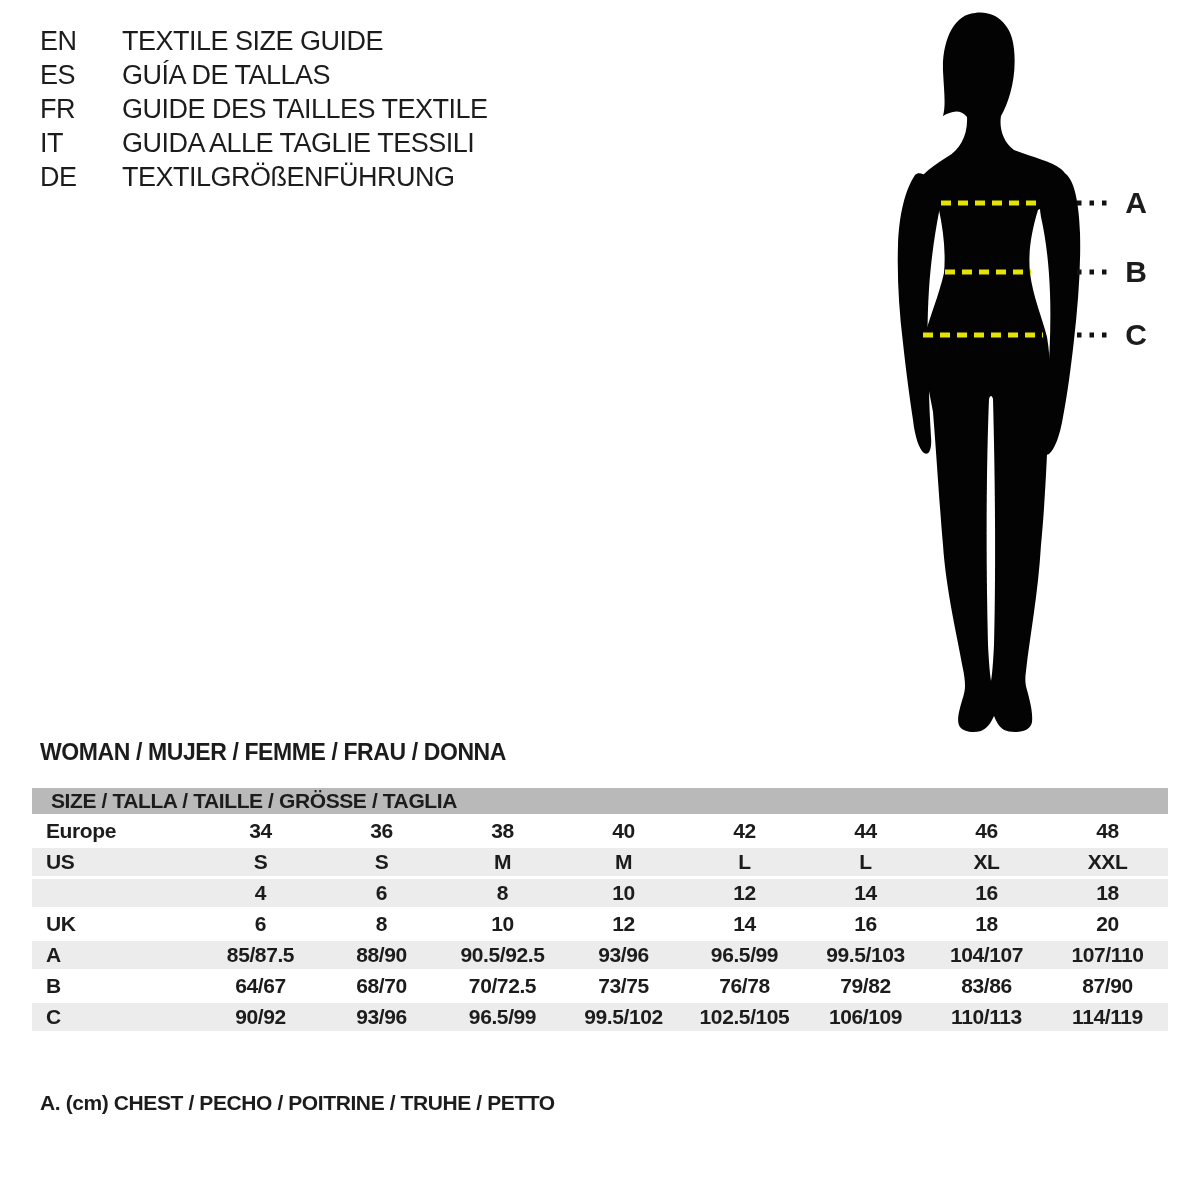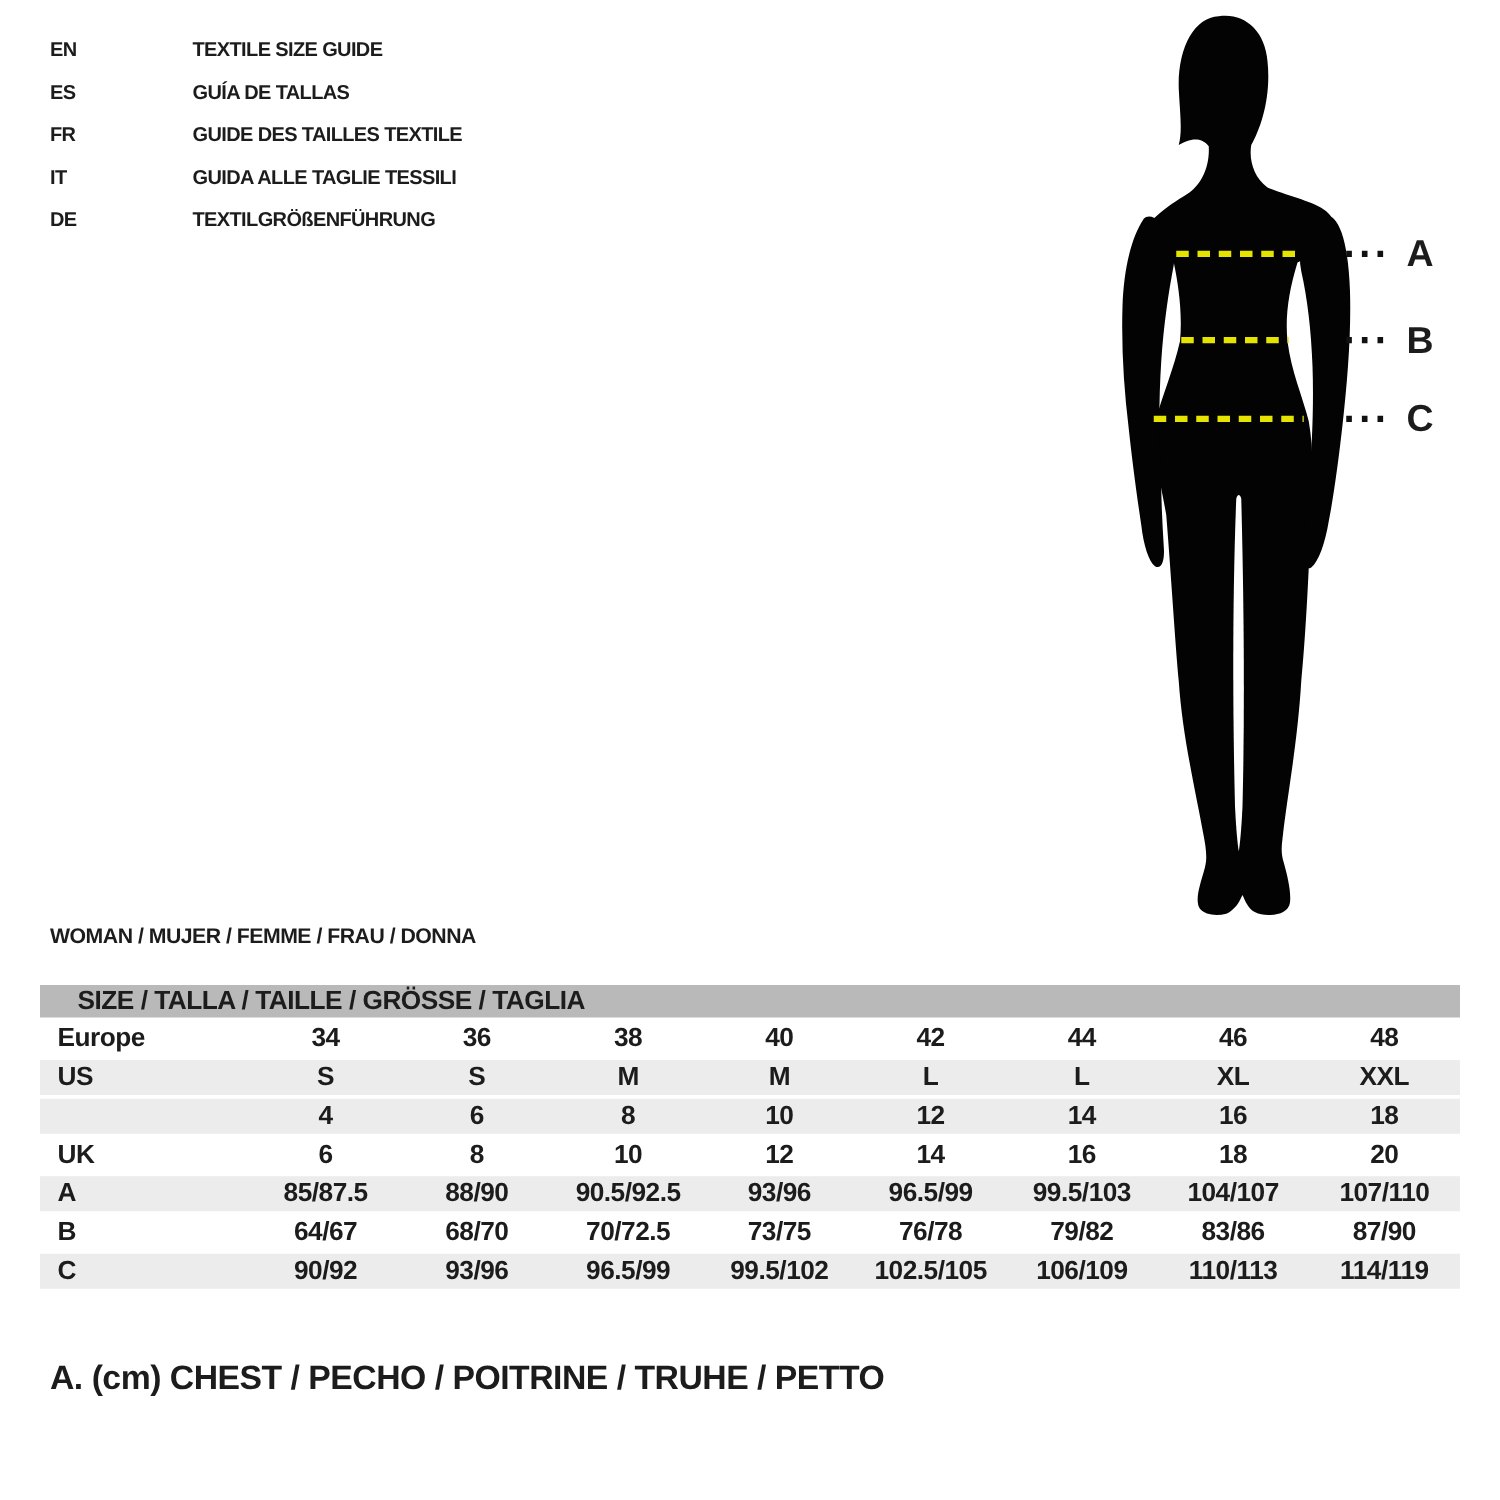--- a/index.html
+++ b/index.html
@@ -12,43 +12,43 @@
   body{
     width:1200px;height:1200px;background:#fff;
     font-family:"Liberation Sans","DejaVu Sans",sans-serif;
     color:var(--ink);
     overflow:hidden;
   }
   .stage{position:relative;width:1200px;height:1200px;background:#fff;}
 
   
   .lang-block{position:absolute;left:40px;top:24px;}
-  .lang-row{display:flex;line-height:34px;font-size:16px;font-weight:bold;letter-spacing:-0.5px;white-space:nowrap;gap:32px;}
+  .lang-row{display:flex;line-height:34px;font-size:27px;font-weight:normal;letter-spacing:-0.5px;white-space:nowrap;}
   .lang-code{width:82px;flex:0 0 82px;}
 
   
   .figure-wrap{position:absolute;left:853px;top:5px;width:300px;height:735px;}
 
   
-  .section-title{position:absolute;left:40px;top:739px;font-size:17px;font-weight:bold;letter-spacing:-0.4px;white-space:nowrap;}
+  .section-title{position:absolute;left:40px;top:739px;font-size:23px;font-weight:bold;letter-spacing:-0.4px;white-space:nowrap;}
 
   
   .size-table{position:absolute;left:32px;top:788px;width:1136px;}
-  .table-header{height:26px;line-height:25px;background:var(--bar);padding-left:30px;
+  .table-header{height:26px;line-height:25px;background:var(--bar);padding-left:19px;
     font-size:21px;font-weight:bold;letter-spacing:-0.4px;}
   .table-rows{margin-top:3px;}
   .trow{display:flex;height:28px;line-height:28px;margin-bottom:3px;
     font-size:21px;font-weight:bold;letter-spacing:-0.4px;align-items:flex-end;}
   .trow.shaded{background:var(--rowalt);}
   .tlabel{flex:0 0 168px;padding-left:14px;box-sizing:border-box;text-align:left;}
   .tcell{flex:1 1 0;text-align:center;white-space:nowrap;margin-top:15px;}
 
   
   .legend{position:absolute;left:40px;top:1086px;}
-  .legend-line{line-height:33.6px;font-size:27px;font-weight:bold;letter-spacing:-0.4px;white-space:nowrap;}
+  .legend-line{line-height:33.6px;font-size:21px;font-weight:bold;letter-spacing:-0.4px;white-space:nowrap;}
 </style>
 </head>
 <body>
 
 <div class="stage">
 
   <div class="lang-block" id="lang-block">
       <div class="lang-row">
         <span class="lang-code">EN</span>
         <span>TEXTILE SIZE GUIDE</span>

